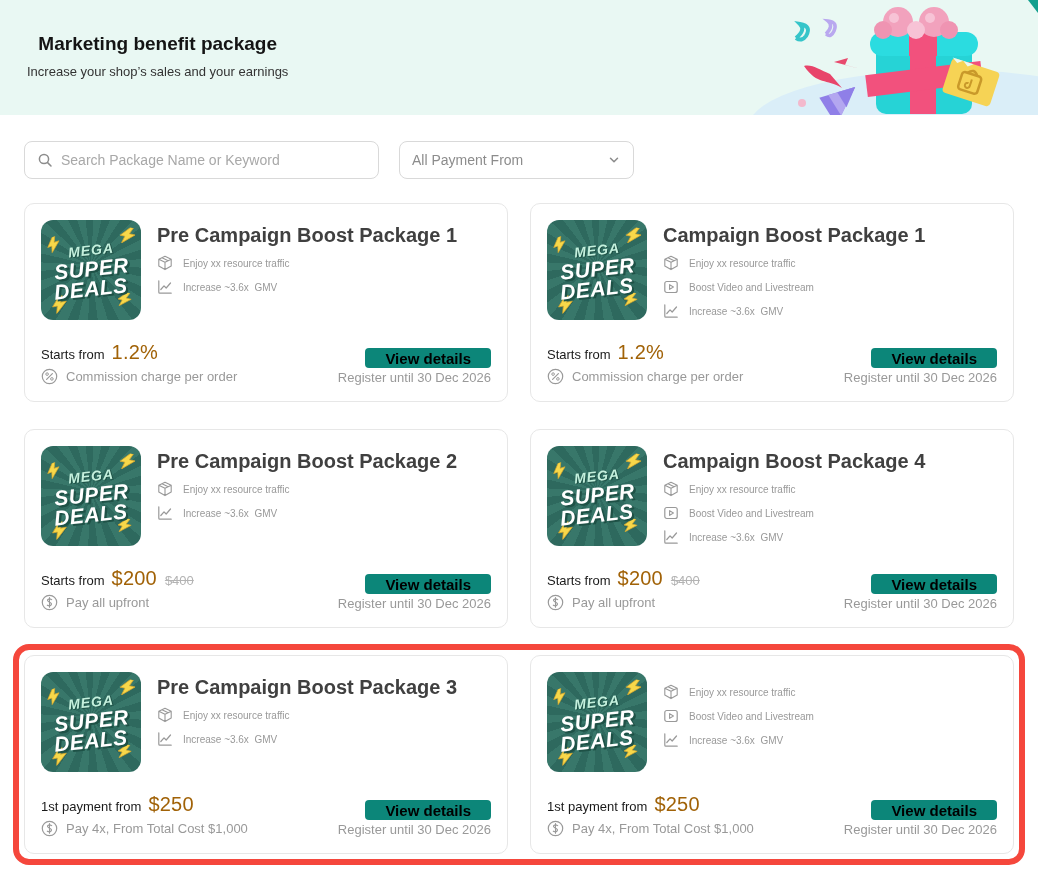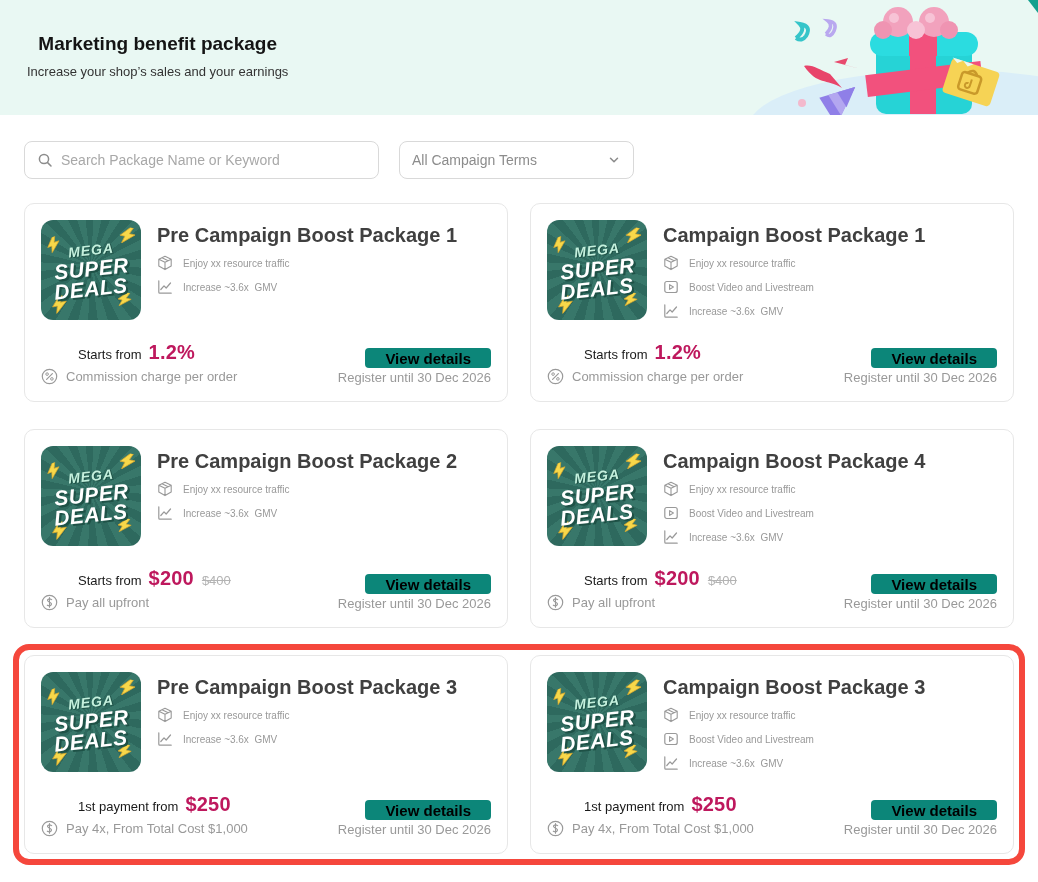--- a/index.html
+++ b/index.html
@@ -45,24 +45,24 @@
     margin:-11px; padding:5px;
     display:grid; grid-template-columns:1fr 1fr; column-gap:22px;
   }
   .card-top { display:flex; }
   .card-info { margin-left:16px; padding-top:4px; min-width:0; }
   .card-title { font-size:20px; font-weight:700; color:#404040; }
   .feature { display:flex; align-items:center; margin-top:8px; }
   .feature svg { flex:none; }
   .feature-text { font-size:10px; color:#999; margin-left:10px; white-space:pre; }
   .card-bottom { margin-top:auto; }
-  .price-row { display:flex; align-items:flex-end; justify-content:space-between;margin-left:37px; }
+  .price-row { display:flex; align-items:flex-end; justify-content:space-between; }
   .price-group { display:flex; align-items:baseline; padding-bottom:4px; }
   .price-label { font-size:13px; color:#1a1a1a; }
-  .price-value { font-size:20px; font-weight:700; color:#be185d; margin-left:7px; letter-spacing:.2px; }
+  .price-value { font-size:20px; font-weight:400; color:#a16207; margin-left:7px; letter-spacing:.2px; }
   .old-price { font-size:13px; color:#b3b3b3; text-decoration:line-through; margin-left:8px; }
   .btn-view {
     background:var(--accent,#0c8679); color:#000000; border:none; border-radius:4px;
     height:20px; padding:0 20px; font-size:15px; font-weight:700; cursor:pointer;
     font-family:inherit;
   }
   .meta-row { display:flex; align-items:flex-end; justify-content:space-between; }
   .payment-note { display:flex; align-items:center; }
   .payment-note span { font-size:13px; color:#999; margin-left:8px; }
   .register { font-size:13px; color:#999; }
@@ -143,21 +143,21 @@
 
 <div class="filters">
   <div class="search-box">
     <svg width="16" height="16" viewBox="0 0 16 16">
       <circle cx="7" cy="7" r="4.6" fill="none" stroke="#8c8c8c" stroke-width="1.5"></circle>
       <line x1="10.6" y1="10.6" x2="14" y2="14" stroke="#8c8c8c" stroke-width="1.5" stroke-linecap="round"></line>
     </svg>
     <input type="text" placeholder="Search Package Name or Keyword" style="">
   </div>
   <div class="select-box">
-    <span>All Campaign Terms</span>
+    <span>All Payment From</span>
     <svg width="14" height="14" viewBox="0 0 14 14">
       <path d="M3.5 5.2 L7 8.8 L10.5 5.2" fill="none" stroke="#8c8c8c" stroke-width="1.5" stroke-linecap="round" stroke-linejoin="round"></path>
     </svg>
   </div>
 </div>
 
 <div class="cards">
 
   <div class="card">
     <div class="card-top">
@@ -479,21 +479,20 @@
               <path d="M8 0 L1 8 H5 L3.4 14 L13 5.3 H8.2 L10.5 0 Z" fill="#f7d84a" stroke="#d9a82c" stroke-width=".6"></path>
             </svg>
           <svg class="bolt bolt-br" width="15" height="15" viewBox="0 0 14 14">
               <path d="M8 0 L1 8 H5 L3.4 14 L13 5.3 H8.2 L10.5 0 Z" fill="#f7d84a" stroke="#d9a82c" stroke-width=".6"></path>
             </svg>
           <span class="badge-mega">MEGA</span>
           <span class="badge-big">SUPER</span>
           <span class="badge-big">DEALS</span>
         </div>
         <div class="card-info">
-          <div class="card-title">Campaign Boost Package 3</div>
           <div class="feature">
             <svg width="16" height="16" viewBox="0 0 16 16">
                 <path d="M8 1.2 L14.2 4.2 V11 L8 14.6 L1.8 11 V4.2 Z M1.8 4.2 L8 7.3 L14.2 4.2 M8 7.3 V14.6 M5 2.7 L11.2 5.8" fill="none" stroke="#999" stroke-width="1.1" stroke-linejoin="round"></path>
               </svg>
             <span class="feature-text">Enjoy xx resource traffic</span>
           </div>
           <div class="feature">
             <svg width="16" height="16" viewBox="0 0 16 16">
                 <rect x="1.8" y="2.5" width="12.4" height="11" rx="2" fill="none" stroke="#999" stroke-width="1.2"></rect>
                 <path d="M6.6 5.6 L10.4 8 L6.6 10.4 Z" fill="none" stroke="#999" stroke-width="1.1" stroke-linejoin="round"></path>

